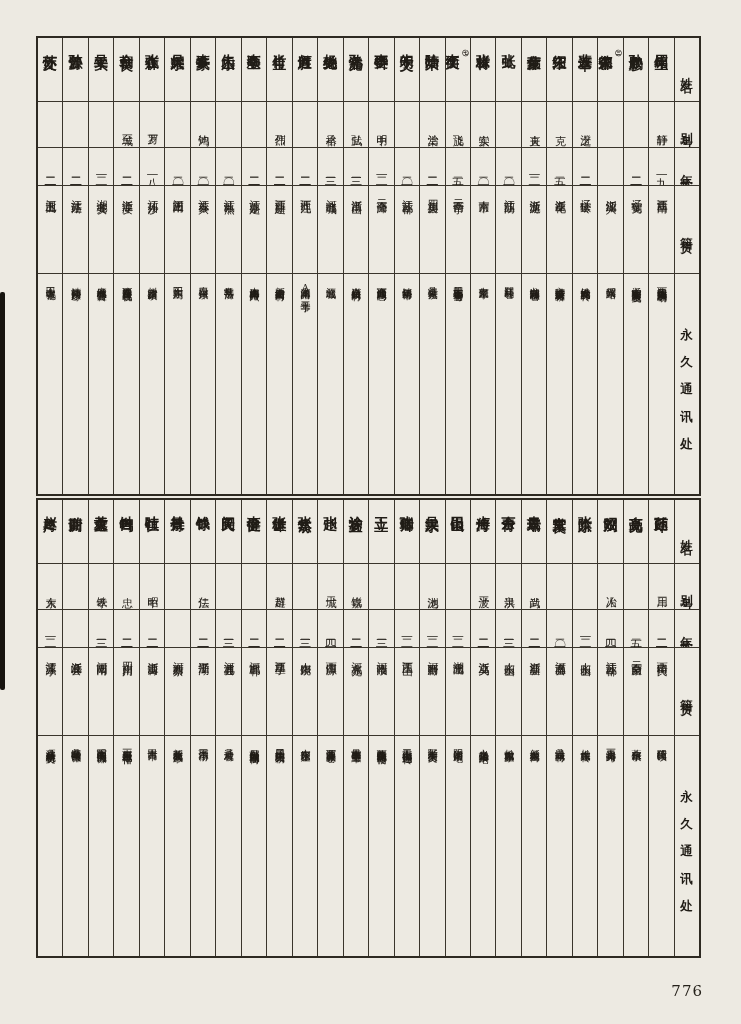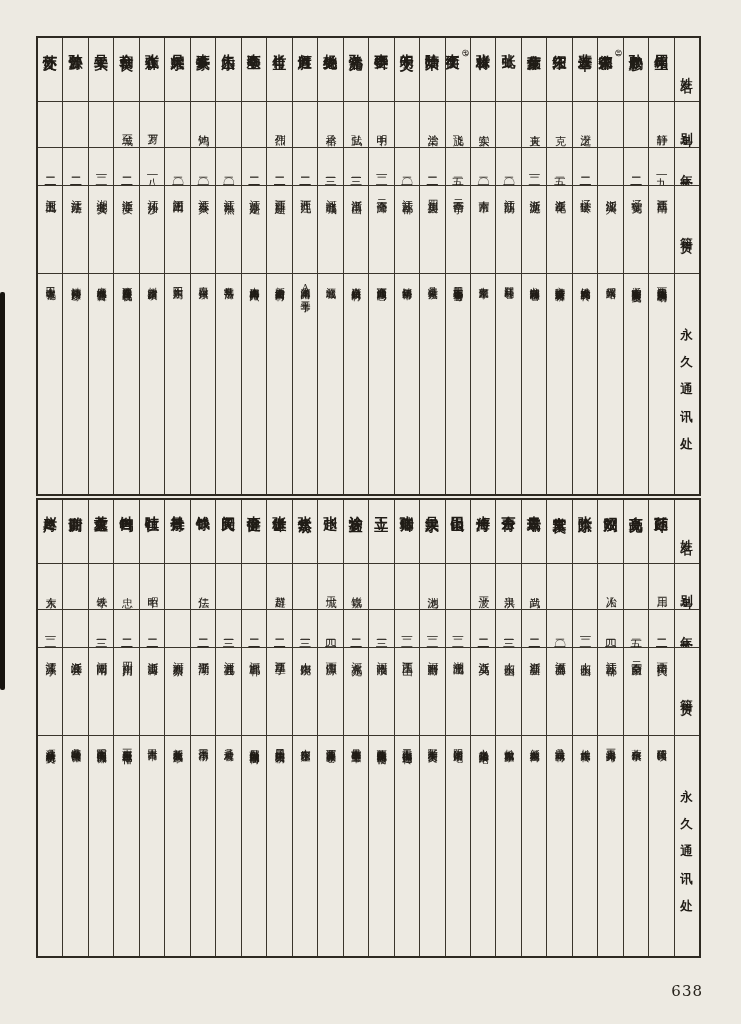--- a/index.html
+++ b/index.html
@@ -950,14 +950,14 @@
           </div>
           <div class="cell c-native">
             <span class="vtext">籍贯</span>
           </div>
           <div class="cell c-addr">
             <span class="vtext">永久通讯处</span>
           </div>
         </div>
       </section>
   </div>
-  <div class="page-number">638</div>
+  <div class="page-number">776</div>
 </div>
 
 </body></html>

